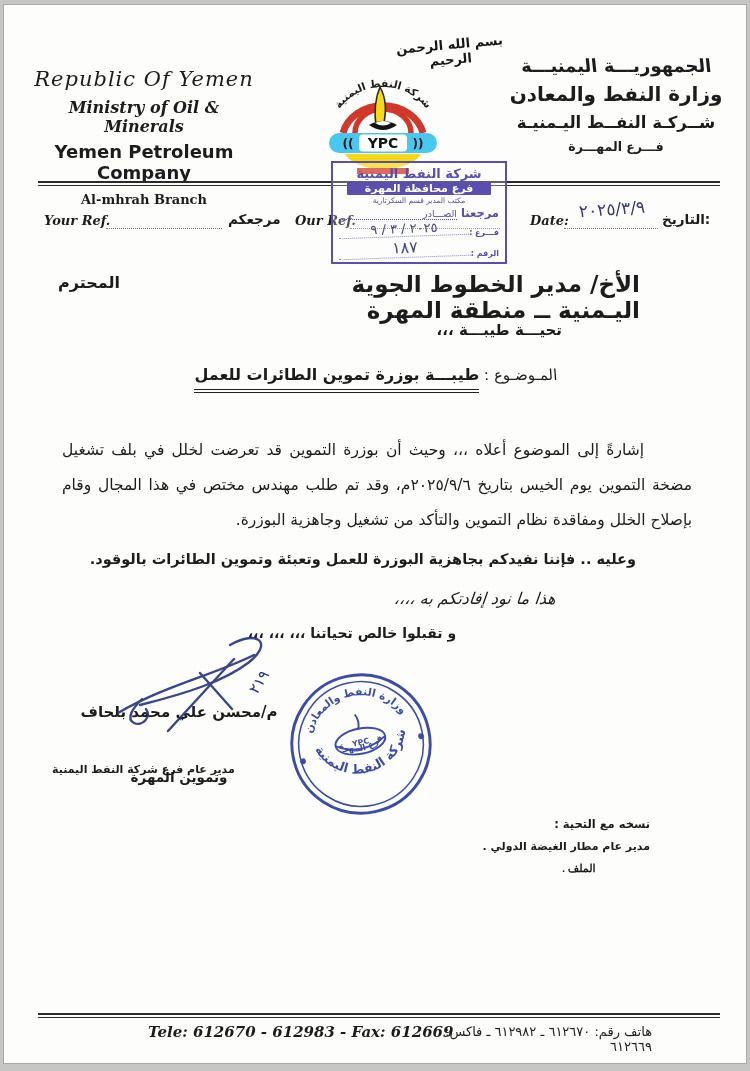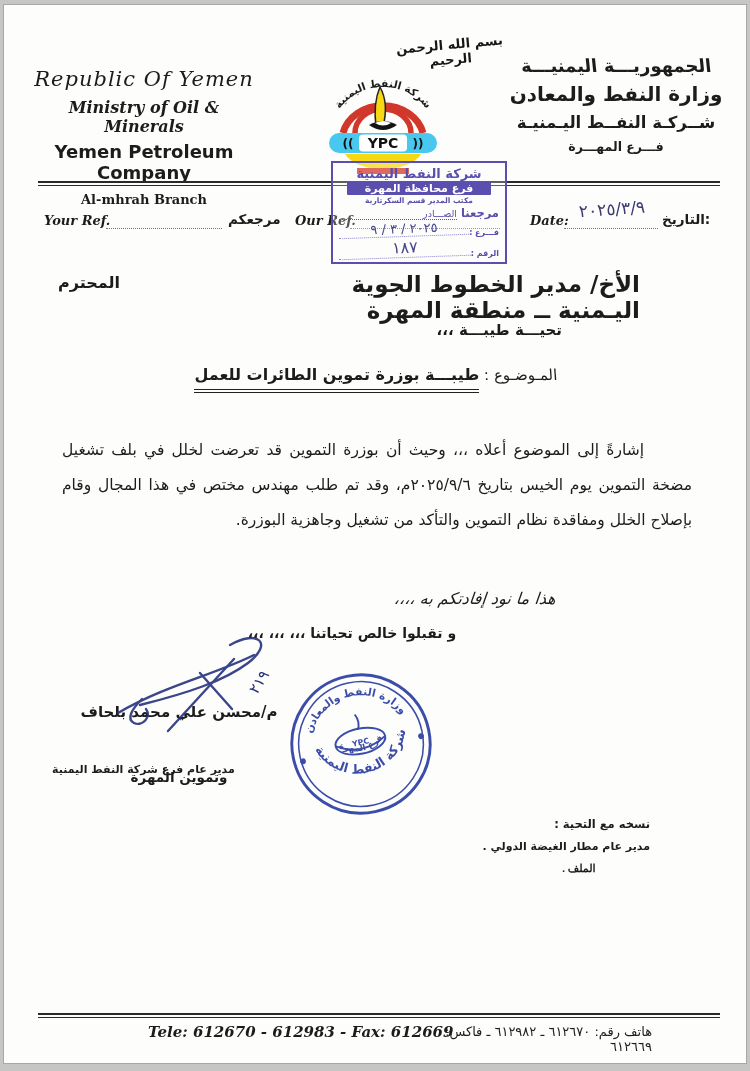--- a/index.html
+++ b/index.html
@@ -31,21 +31,21 @@
 
   
   .ypc-logo { position:absolute; left:317px; top:68px; z-index:3; }
 
   
   .office-stamp { position:absolute; left:327px; top:156px; width:176px; z-index:4;
                   border:2.5px solid #5a4fae; direction:rtl; text-align:center;
                   padding:3px 6px 4px; color:#5a4fae; background:rgba(255,255,255,0.25); }
   .os-l1 { font-size:13px; font-weight:bold; }
   .os-l2 { font-size:11px; font-weight:bold; color:#fff; background:#5a4fae; border-radius:1px; margin:1px 8px; }
-  .os-l3 { font-size:7.5px; font-weight:700; margin-top:1px; }
+  .os-l3 { font-size:7.5px; font-weight:400; margin-top:1px; }
   .os-row { display:flex; direction:rtl; align-items:flex-end; margin-top:1px; }
   .os-ref-lbl { font-size:11.5px; font-weight:bold; }
   .os-ref-word { font-size:9.5px; margin-right:4px; border-bottom:1px dotted #5a4fae; flex:1; text-align:right; }
   .os-lbl { font-size:8px; font-weight:600; }
   .os-hand { flex:1; text-align:center; color:#45458c; font-size:13px; letter-spacing:4px;
              transform:rotate(-2deg); border-bottom:1px dotted #8a82c6; }
   .os-num  { font-size:16px; letter-spacing:2px; }
 
   
   .ref-row { position:absolute; top:200px; left:0; width:744px; height:34px; }
@@ -179,20 +179,21 @@
   <div class="addressee">الأخ/ مدير الخطوط الجوية اليـمنية ــ منطقة المهرة</div>
   <div class="honorific">المحترم</div>
   <div class="greeting">تحيـــة طيبـــة ،،،</div>
 
   <div class="subject-row">
     <span class="subject-label">المـوضـوع : </span>
     <span class="subject-text">طيبـــة بوزرة تموين الطائرات للعمل</span>
   </div>
 
   <div class="body-par">إشارةً إلى الموضوع أعلاه ،،، وحيث أن بوزرة التموين قد تعرضت لخلل في بلف تشغيل مضخة التموين يوم الخيس بتاريخ ٢٠٢٥/٩/٦م، وقد تم طلب مهندس مختص في هذا المجال وقام بإصلاح الخلل ومفاقدة نظام التموين والتأكد من تشغيل وجاهزية البوزرة.</div>
+  <div class="conclusion">وعليه .. فإننا نفيدكم بجاهزية البوزرة للعمل وتعبئة وتموين الطائرات بالوقود.</div>
   <div class="closing-note">هذا ما نود إفادتكم به ،،،،</div>
   <div class="regards">و تقبلوا خالص تحياتنا  ،،،   ،،،   ،،،</div>
 
   <svg class="sig-svg" width="215" height="110" viewBox="0 0 215 110">
     <g fill="none" stroke="#26327e" stroke-width="2.4" stroke-linecap="round" opacity="0.9">
       <path d="M 148,16 C 176,0 192,14 166,34 C 142,52 106,64 58,76"></path>
       <path d="M 36,84 C 84,56 132,46 172,26"></path>
       <path d="M 152,30 L 86,102"></path>
       <path d="M 118,44 L 150,80"></path>
       <path d="M 60,70 C 50,80 44,90 52,94 C 60,98 70,88 64,80"></path>

